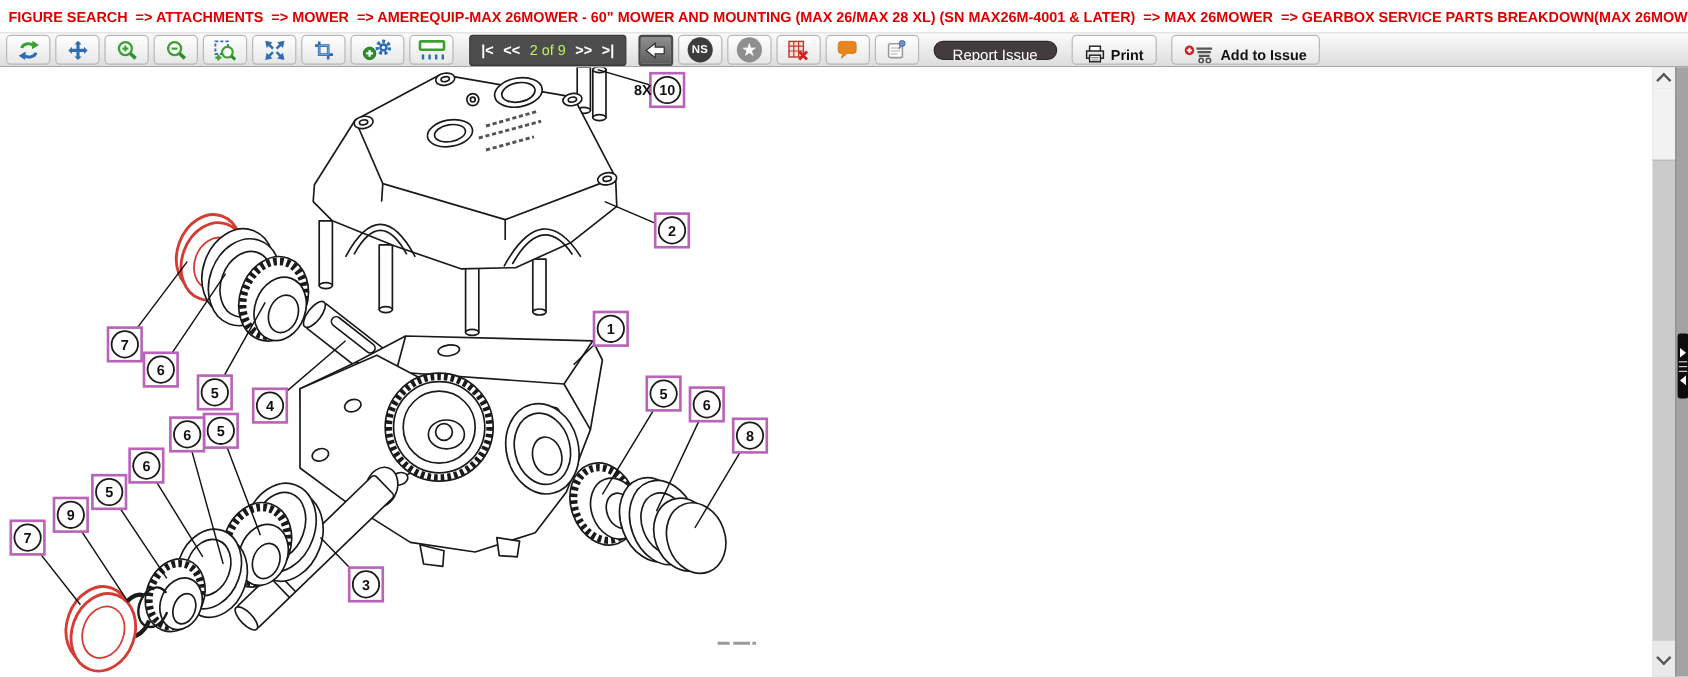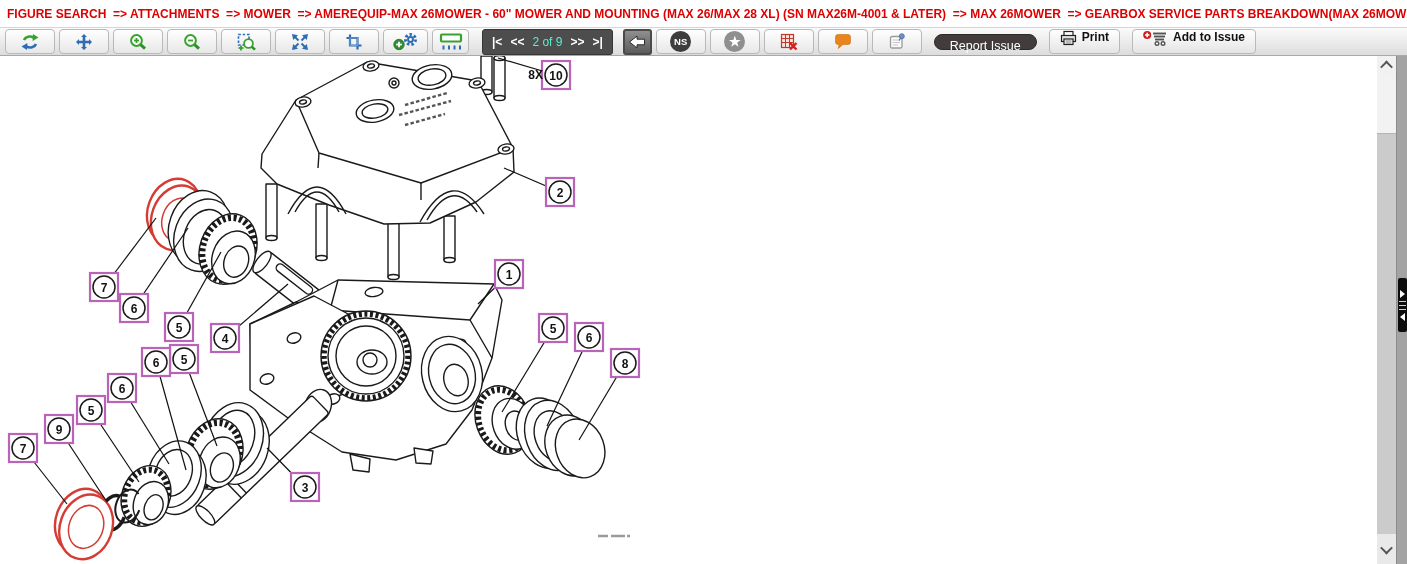--- a/index.html
+++ b/index.html
@@ -9,40 +9,40 @@
   
   .crumb-bar{position:absolute;left:0;top:0;width:1407px;height:27px;background:#fff;
              border-bottom:1px solid #d6d6d6;display:flex;align-items:center;}
   .crumb{color:#dd0000;font-weight:bold;font-size:12px;padding-left:7px;white-space:pre;
          letter-spacing:0;}
 
   
   .toolbar{position:absolute;left:0;top:28px;width:1407px;height:28px;
            background:linear-gradient(#fbfbfb,#dcdcdc);border-bottom:1px solid #a8a8a8;
            display:flex;align-items:center;padding-left:5px;box-sizing:border-box;gap:4px;}
-  .tb-btn{width:50px;height:25px;border:1px solid #b9b9b9;border-radius:4px;
+  .tb-btn{width:37px;height:25px;border:1px solid #b9b9b9;border-radius:4px;
           background:linear-gradient(#ffffff,#e7e7e7);display:flex;align-items:center;
           justify-content:center;padding:0;cursor:pointer;box-sizing:border-box;flex:none;}
   .tb-btn.wide{width:45px;} .tb-btn.mwide{width:37px;}
   .pager{height:24px;background:#4d4d4d;border:1px solid #363636;border-radius:3px;
          color:#fff;display:flex;align-items:center;gap:8px;padding:0 9px;font-size:12px;
          font-weight:bold;margin-left:9px;flex:none;}
   .pager span{cursor:pointer;}
-  .pager .pg-label{font-weight:normal;color:#5eead4;cursor:default;}
+  .pager .pg-label{font-weight:normal;color:#bef264;cursor:default;}
   .back-btn{width:29px;height:26px;border:2px solid #4a4a4a;border-radius:3px;
             background:linear-gradient(#8f8f8f,#5c5c5c);display:flex;align-items:center;
             justify-content:center;margin-left:6px;flex:none;cursor:pointer;padding:0;}
   .circ-ic{width:21px;height:21px;border-radius:50%;display:flex;align-items:center;
            justify-content:center;color:#fff;font-weight:bold;}
   .ns-circ{background:#3d3d3d;font-size:9.5px;letter-spacing:.2px;}
   .star-circ{background:#8f8f8f;font-size:13px;line-height:1;}
   .dark-btn{height:16px;background:#423d3c;border:1px solid #2c2928;border-radius:10px;
             color:#fff;font-size:12.5px;padding:4px 15px;margin-left:8px;cursor:pointer;flex:none;}
   .lite-btn{height:25px;border:1px solid #b9b9b9;border-radius:4px;cursor:pointer;flex:none;
-            background:linear-gradient(#ffffff,#e4e4e4);display:flex;align-items:flex-start;gap:5px;
+            background:linear-gradient(#ffffff,#e4e4e4);display:flex;align-items:flex-end;gap:5px;
             padding:0 10px;font-size:12px;font-weight:bold;color:#111;margin-left:8px;}
 
   
   .canvas{position:absolute;left:0;top:56px;width:1377px;height:508px;background:#fff;overflow:hidden;}
   .vscroll{position:absolute;top:56px;right:11px;width:19px;height:508px;background:#cbcbcb;}
   .sc-btn{position:absolute;left:0;width:19px;height:18px;background:#f1f1f1;display:flex;
           align-items:center;justify-content:center;cursor:pointer;}
   .sc-up{top:0;} .sc-dn{bottom:0;height:30px;background:#e9e9e9;}
   .chev{width:7px;height:7px;border-left:2px solid #555;border-top:2px solid #555;}
   .chev.up{transform:rotate(45deg) translate(1px,1px);}

